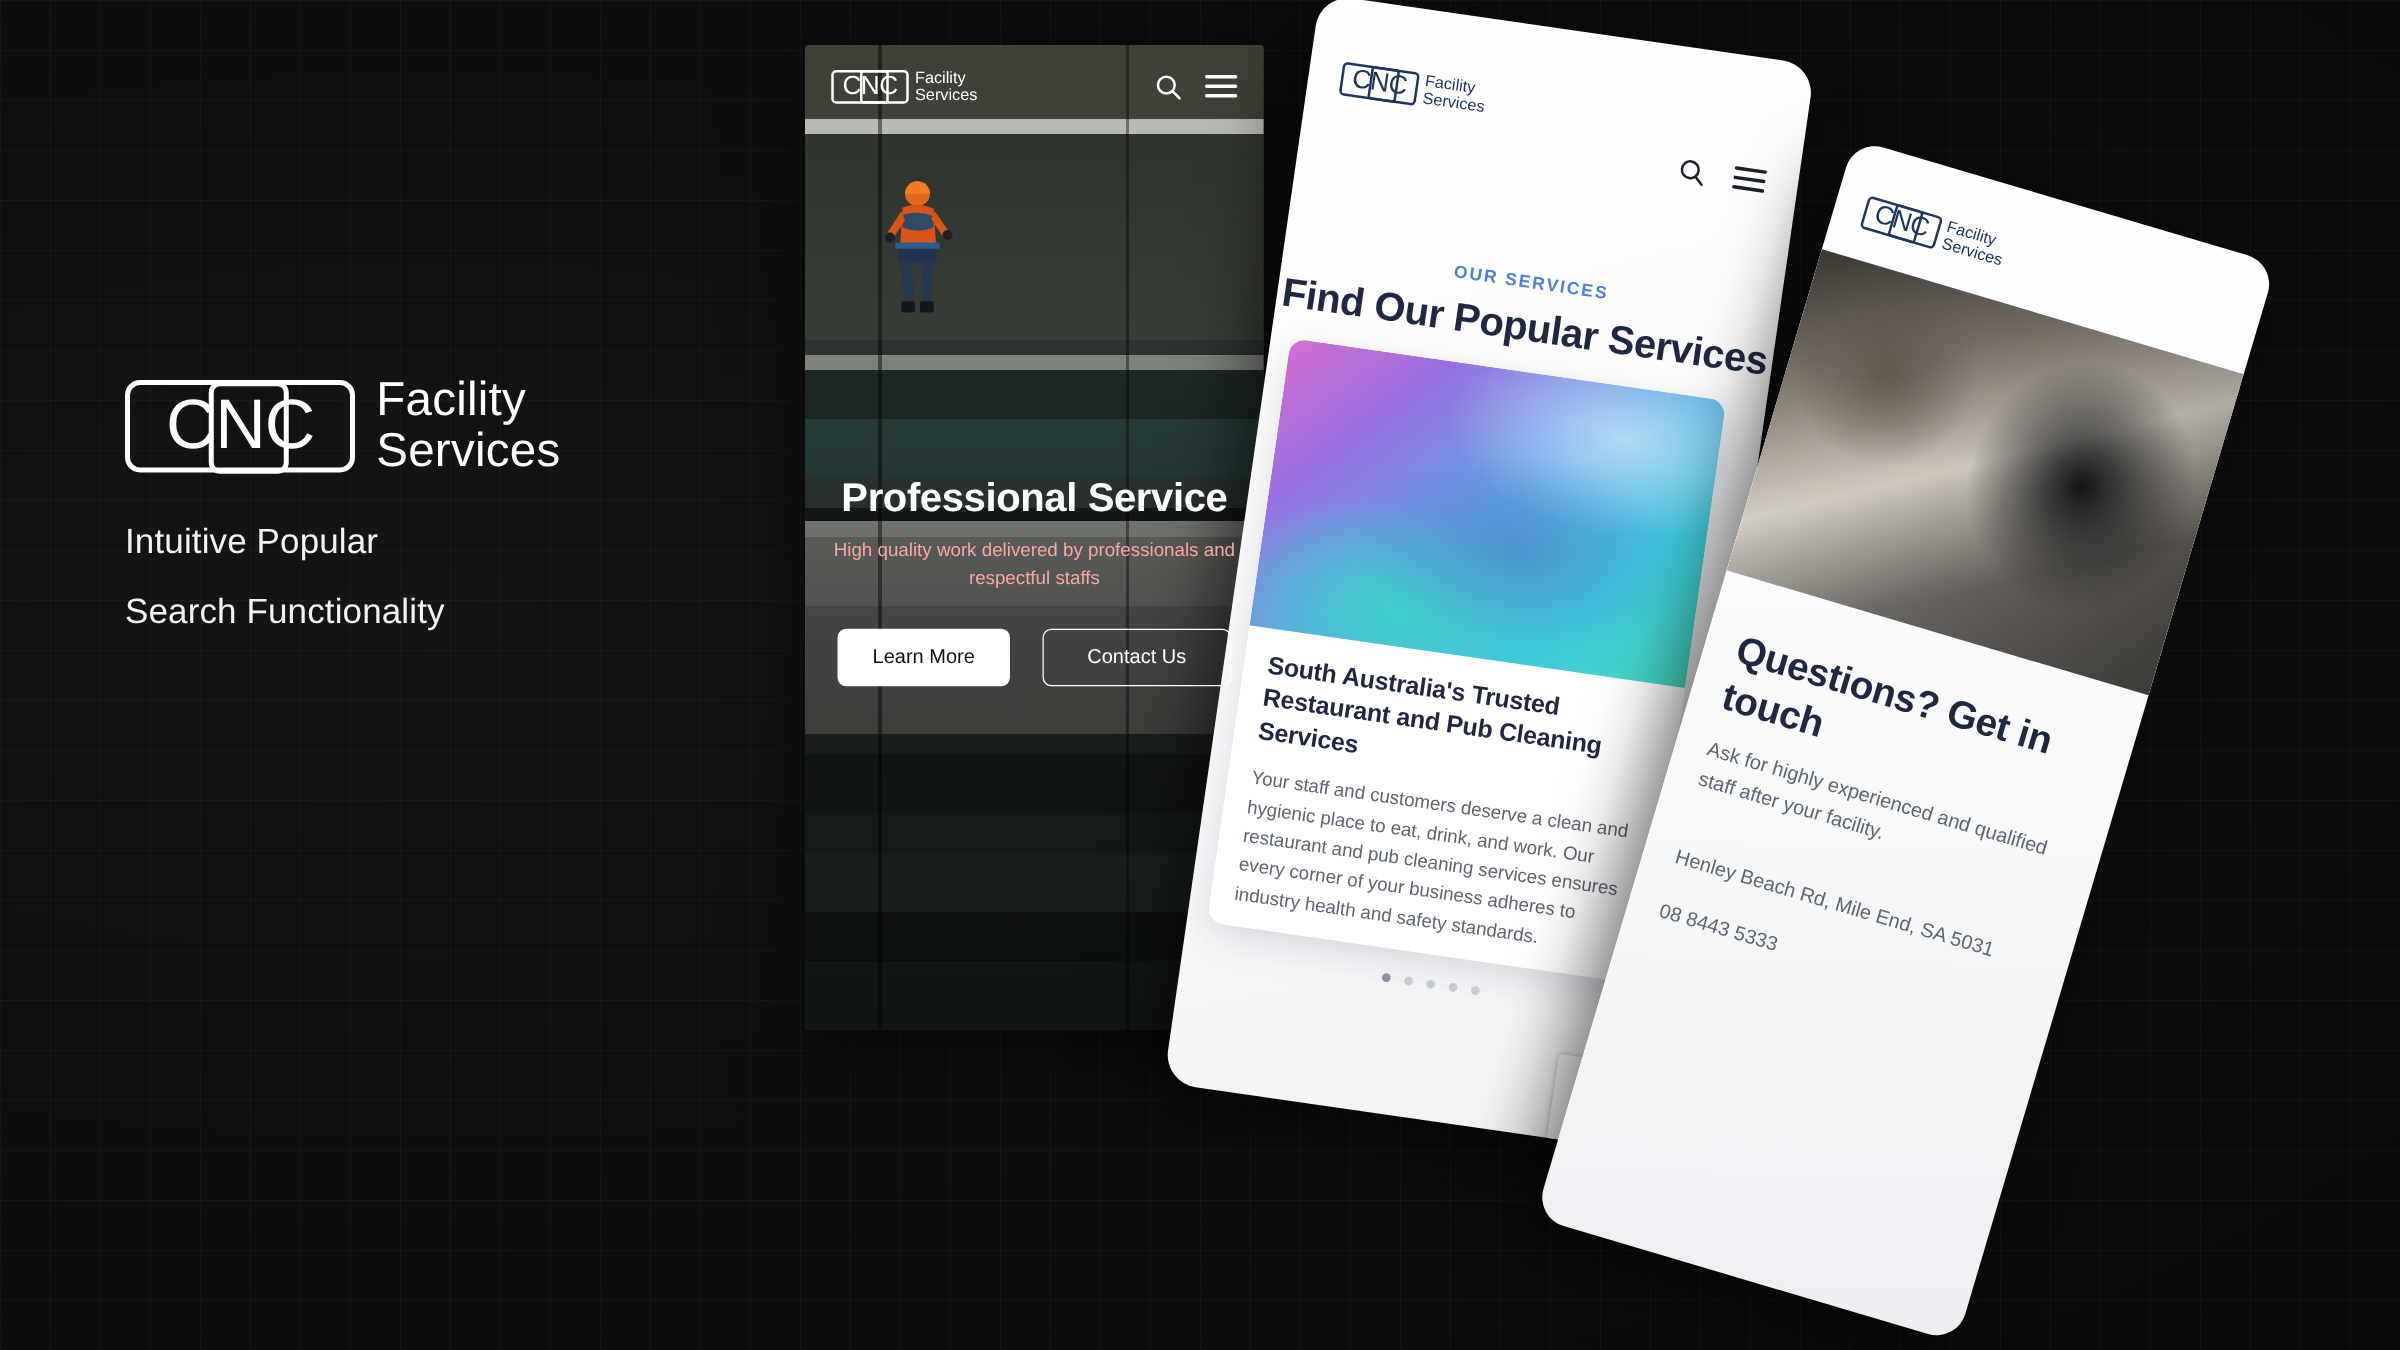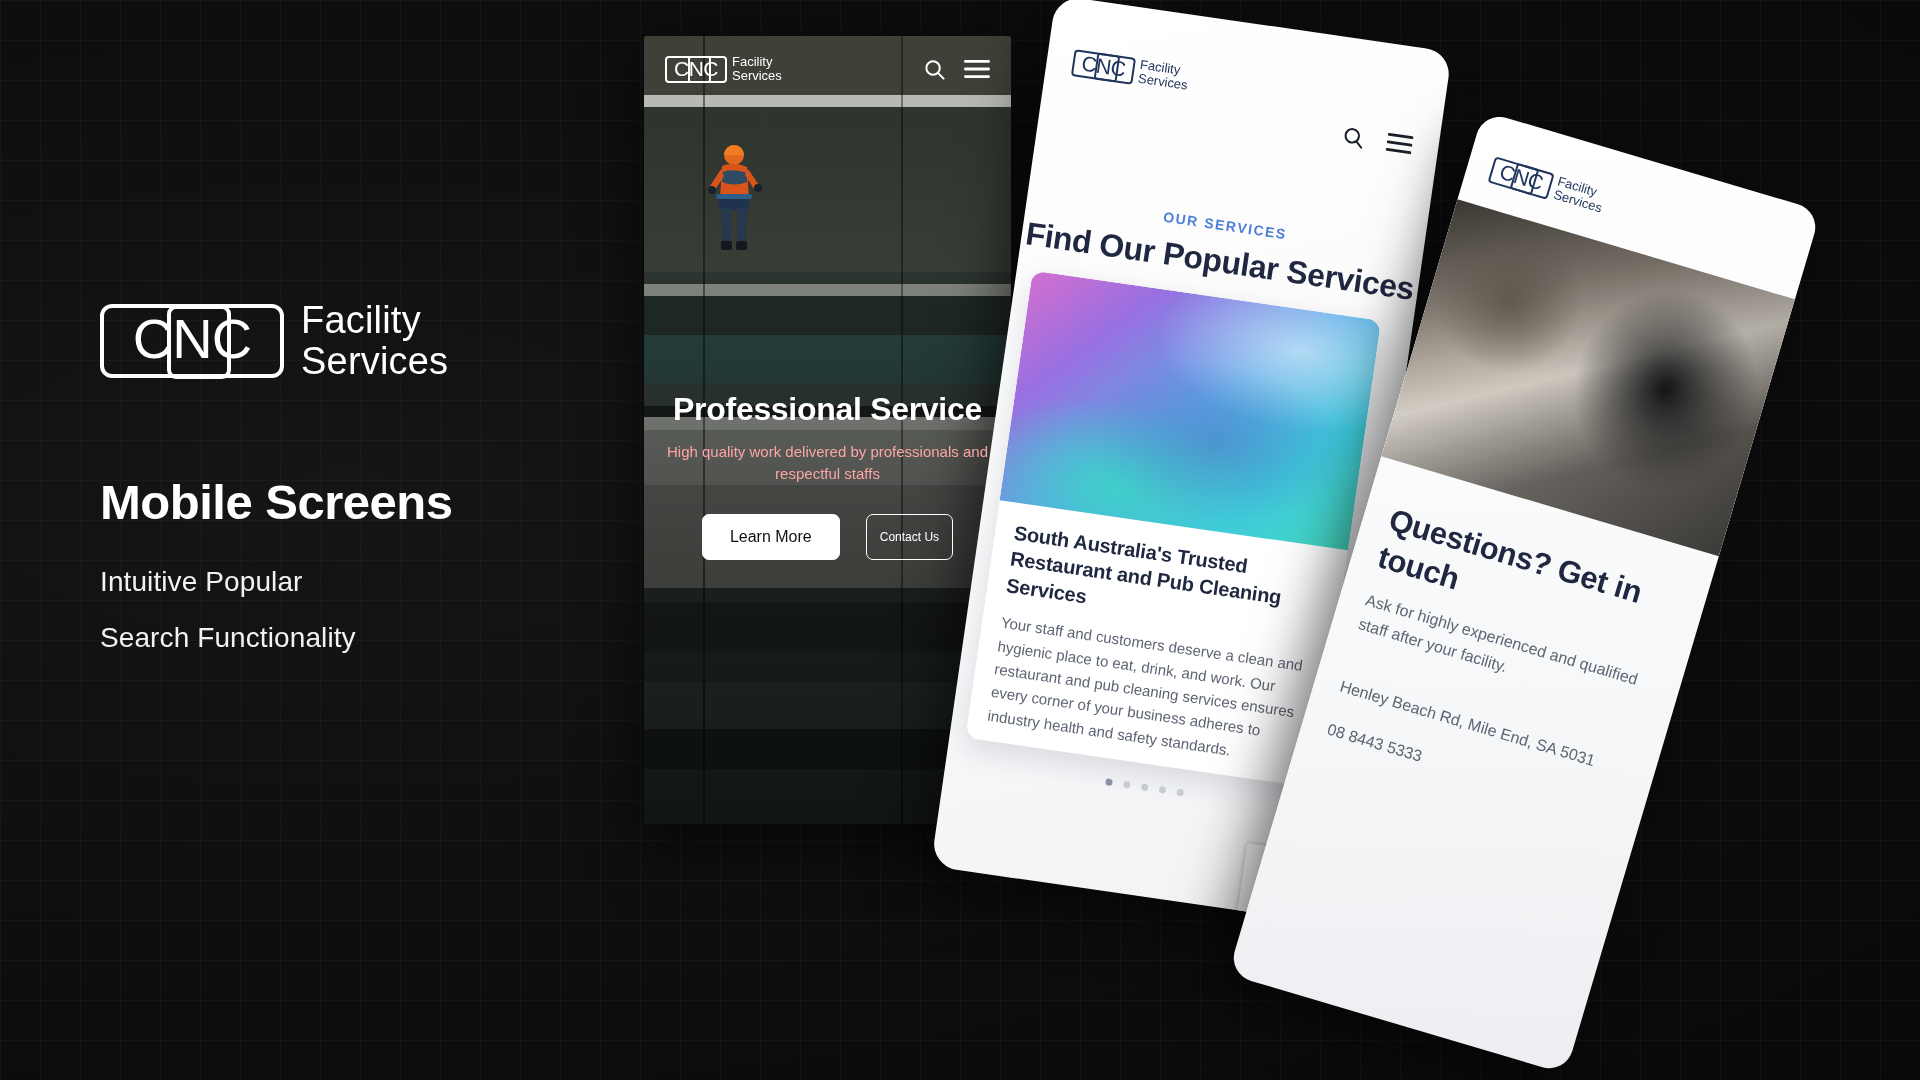--- a/index.html
+++ b/index.html
@@ -131,37 +131,37 @@
   }
   .mini-logo-words { font-size:13px; color:#fff; line-height:1.08; }
   .mini-logo-box.navy, .mini-logo-box.navy .minner { border-color:#20355c; }
   .mini-logo-box.navy .mtext { color:#20355c; }
   .mini-logo-words.navy { color:#20355c; }
 
   #p1icons { margin-left:auto; display:flex; align-items:center; gap:18px; }
   .icon-btn { display:block; cursor:pointer; }
 
   #p1hero {
-    position:absolute; left:0; right:0; top:355px;
+    position:absolute; left:0; right:0; top:344px;
     text-align:center; z-index:6; padding:0 20px;
   }
   #p1title { font-size:32px; font-weight:700; color:#fff; letter-spacing:-.3px; }
   #p1sub {
     margin-top:13px; font-size:15px; color:#fca5a5;
     line-height:1.48; font-weight:400;text-align:center;
   }
   #p1buttons { margin-top:29px; display:flex; justify-content:center; gap:26px; }
   .btn-solid {
     background:#fff; color:#111;
     font-size:16px; padding:13px 27px; border-radius:7px;
     border:1px solid #fff; cursor:pointer; white-space:nowrap;
   }
   .btn-outline {
     background:transparent; color:#fff;
-    font-size:12px; padding:13px 13px; border-radius:7px;
+    font-size:16px; padding:13px 35px; border-radius:7px;
     border:1.5px solid #fff; cursor:pointer; white-space:nowrap;
   }
 
   
   #phone2wrap {
     position:absolute; left:1004px; top:20px;
     width:400px; height:880px;
     transform:rotate(8.2deg);
     transform-origin:50% 40%;
   }
@@ -280,21 +280,20 @@
       <div class="logo-box">
         <span class="inner-frame"></span>
         <span class="cnc-text">CNC</span>
       </div>
       <div class="logo-words">
         <div>Facility</div>
         <div>Services</div>
       </div>
     </div>
 
-    <h1 id="mainHeading">Mobile Screens</h1>
 
     <div id="featureList">
       <div class="feature-item">Intuitive Popular</div>
       <div class="feature-item">Search Functionality</div>
     </div>
   </div>
 
   <div id="phone1" class="phone">
     <div id="p1photo"></div>
 

